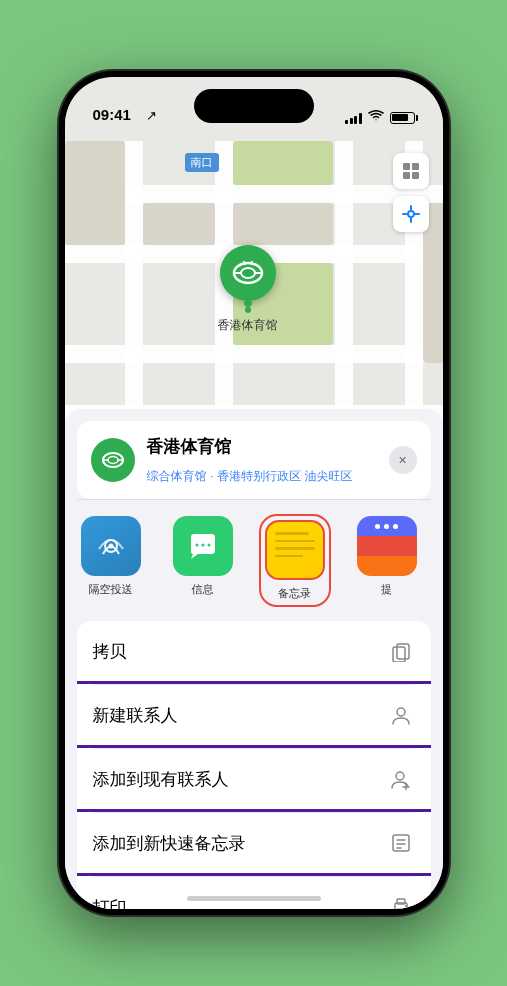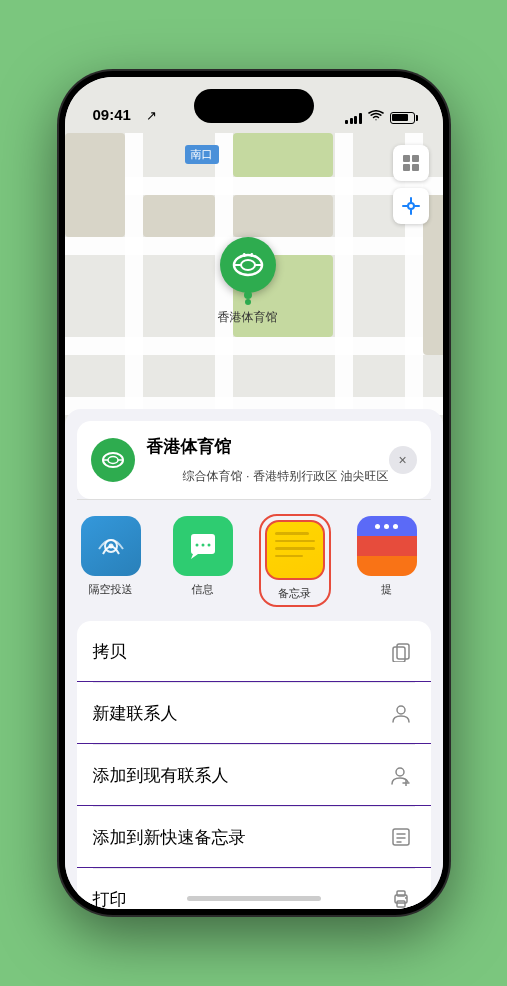--- a/index.html
+++ b/index.html
@@ -119,21 +119,21 @@
     .battery-fill {
       height: 100%;
       width: 80%;
       background: #000;
       border-radius: 1px;
     }
 
     
     .map-area {
       position: absolute;
-      top: 0;
+      top: 8px;
       left: 0;
       right: 0;
       height: 430px;
       background: #e8e8e4;
       overflow: hidden;
     }
 
     
     .map-road-h {
       position: absolute;
@@ -290,23 +290,22 @@
     }
 
     .venue-name {
       font-size: 17px;
       font-weight: 600;
       color: #000;
     }
 
     .venue-subtitle {
       font-size: 12px;
-      color: #404040;
+      color: #3b82f6;
       margin-top: 10px;
-      text-align: right;
     }
 
     .close-btn {
       width: 28px;
       height: 28px;
       background: #e5e5ea;
       border-radius: 50%;
       display: flex;
       align-items: center;
       justify-content: center;
@@ -368,21 +367,21 @@
       margin: 8px 12px 0;
       border-radius: 14px;
       overflow: hidden;
     }
 
     .action-item {
       display: flex;
       align-items: center;
       justify-content: space-between;
       padding: 16px 16px;
-      border-bottom: 1px solid #4c1d95;
+      border-bottom: 3px solid #4c1d95;
       cursor: pointer;
     }
 
     .action-item:last-child {
       border-bottom: none;
       justify-content: space-between;
     }
 
     .action-text {
       font-size: 17px;

